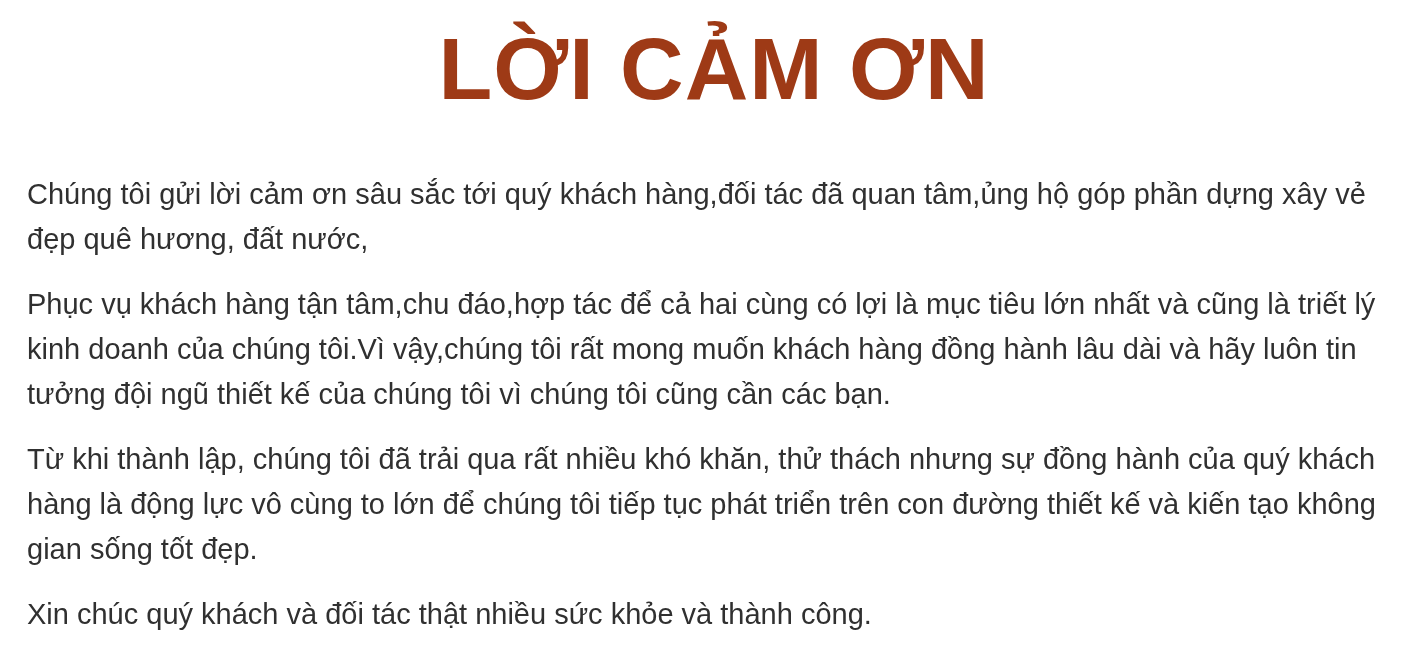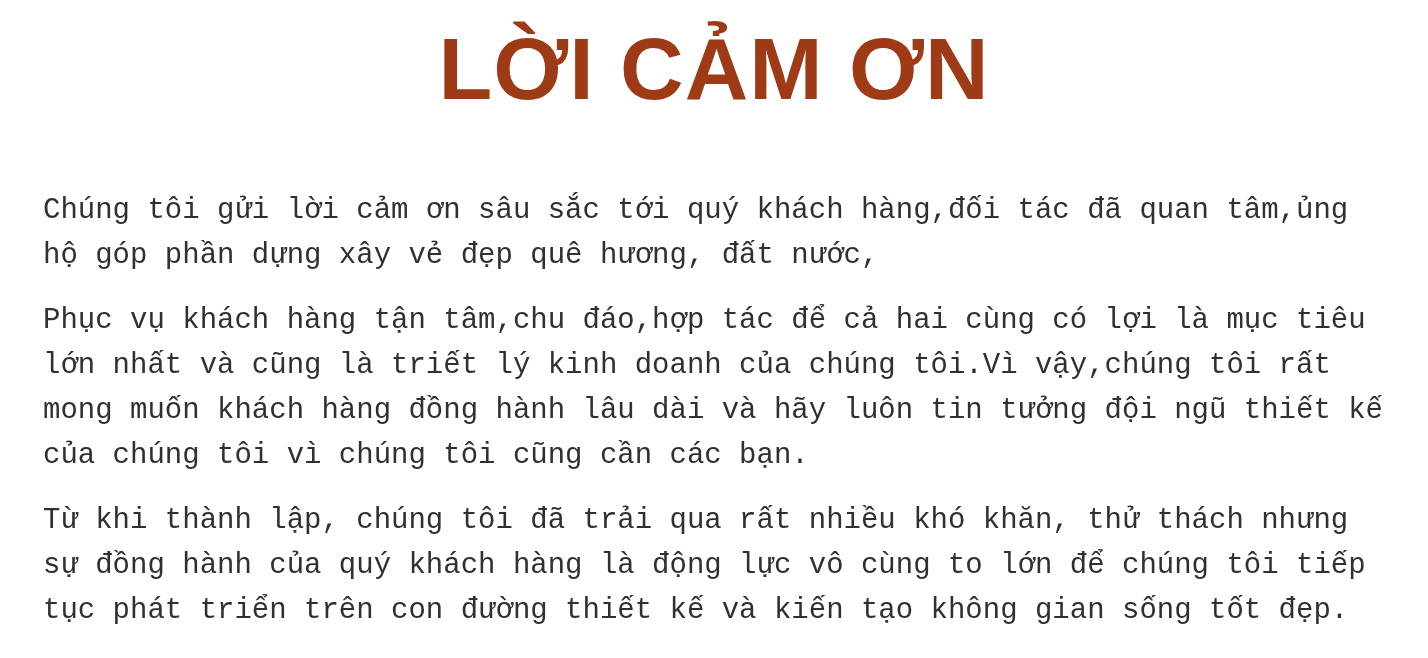--- a/index.html
+++ b/index.html
@@ -24,23 +24,22 @@
     margin: 0;
     padding-top: 14px;
     text-align: center;
     font-size: 88px;
     line-height: 110px;
     font-weight: 800;
     letter-spacing: 1px;
     color: #9e3a16;
   }
   .body-copy {
-    margin: 16px;
+    margin: 0;
     padding-top: 48px;
-    font-family: Liberation Mono, monospace;
   }
   .body-copy p {
     margin: 0 0 20px 0;
     font-size: 29px;
     line-height: 45px;
     color: #303030;
     text-align: left;
   }
   .closing {
     margin: 14px 0 0 0;
@@ -57,14 +56,15 @@
 <main class="page">
   <h1 class="page-title">LỜI CẢM ƠN</h1>
 
   <section class="body-copy">
     <p>Chúng tôi gửi lời cảm ơn sâu sắc tới quý khách hàng,đối tác đã quan tâm,ủng hộ góp phần dựng xây vẻ đẹp quê hương, đất nước,</p>
 
     <p>Phục vụ khách hàng tận tâm,chu đáo,hợp tác để cả hai cùng có lợi là mục tiêu lớn nhất và cũng là triết lý kinh doanh của chúng tôi.Vì vậy,chúng tôi rất mong muốn khách hàng đồng hành lâu dài và hãy luôn tin tưởng đội ngũ thiết kế của chúng tôi vì chúng tôi cũng cần các bạn.</p>
 
     <p>Từ khi thành lập, chúng tôi đã trải qua rất nhiều khó khăn, thử thách nhưng sự đồng hành của quý khách hàng là động lực vô cùng to lớn để chúng tôi tiếp tục phát triển trên con đường thiết kế và kiến tạo không gian sống tốt đẹp.</p>
 
+    <p class="closing">Xin chúc quý khách và đối tác thật nhiều sức khỏe và thành công.</p>
   </section>
 </main>
 
 </body></html>

